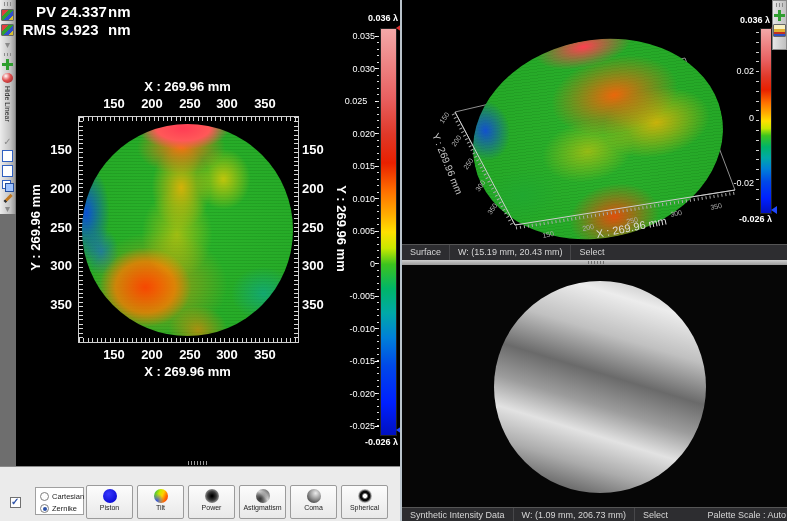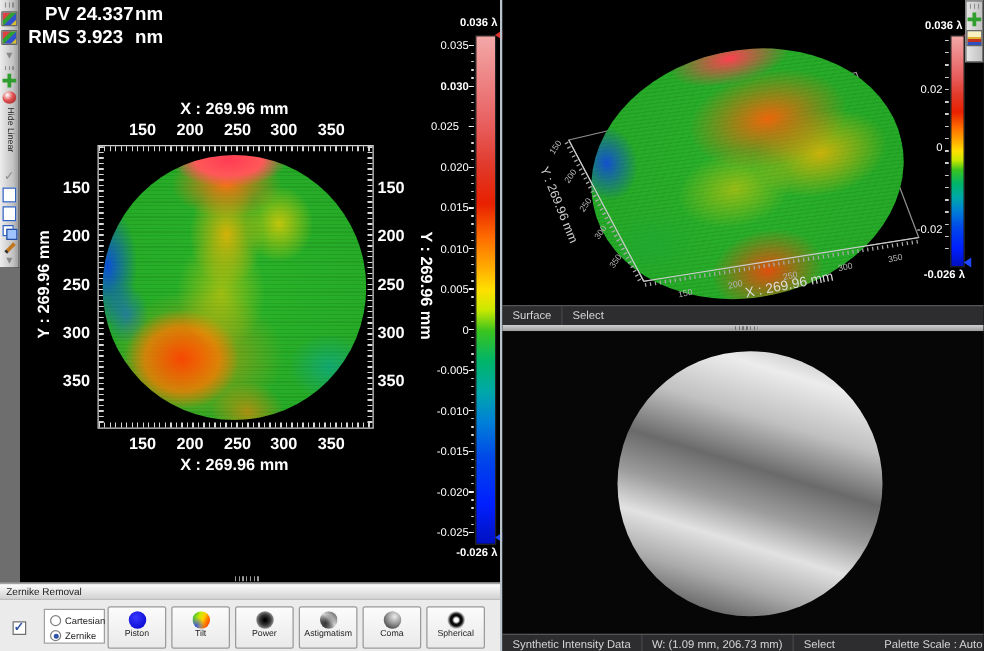--- a/index.html
+++ b/index.html
@@ -174,38 +174,37 @@
     <div class="disc2d"></div>
   </div>
 
   <div class="a cbl" style="left:340px;top:13px;width:58px;text-align:right;font-weight:bold;">0.036 λ</div>
   <div class="a cbar" style="left:380px;top:28px;width:15px;height:406px;"></div>
   <div class="a" style="left:375px;top:36px;width:4px;height:392px;background:repeating-linear-gradient(180deg,#fff 0 1px,transparent 1px 32.46px);"></div>
   <div class="a" style="left:377px;top:36px;width:2px;height:392px;background:repeating-linear-gradient(180deg,#ddd 0 1px,transparent 1px 6.49px);"></div>
   <div class="a mk mkr" style="left:396px;top:24px;"></div>
   <div class="a mk mkb" style="left:396px;top:426px;"></div>
   <div class="a cbl" style="left:337px;top:31px;width:38px;text-align:right;">0.035</div>
-  <div class="a cbl" style="left:337px;top:64px;width:38px;text-align:right;font-weight:bold;">0.030</div>
+  <div class="a cbl" style="left:337px;top:64px;width:38px;text-align:right;">0.030</div>
   <div class="a cbl" style="left:337px;top:96px;width:38px;text-align:center;">0.025</div>
   <div class="a cbl" style="left:337px;top:129px;width:38px;text-align:right;">0.020</div>
   <div class="a cbl" style="left:337px;top:161px;width:38px;text-align:right;">0.015</div>
   <div class="a cbl" style="left:337px;top:194px;width:38px;text-align:right;">0.010</div>
   <div class="a cbl" style="left:337px;top:226px;width:38px;text-align:right;">0.005</div>
   <div class="a cbl" style="left:337px;top:259px;width:38px;text-align:right;">0</div>
   <div class="a cbl" style="left:337px;top:291px;width:38px;text-align:right;">-0.005</div>
   <div class="a cbl" style="left:337px;top:324px;width:38px;text-align:right;">-0.010</div>
   <div class="a cbl" style="left:337px;top:356px;width:38px;text-align:right;">-0.015</div>
   <div class="a cbl" style="left:337px;top:389px;width:38px;text-align:right;">-0.020</div>
   <div class="a cbl" style="left:337px;top:421px;width:38px;text-align:right;">-0.025</div>
   <div class="a cbl" style="left:340px;top:437px;width:58px;text-align:right;font-weight:bold;">-0.026 λ</div>
 
   <div class="a" style="left:188px;top:461px;width:20px;height:4px;background:repeating-linear-gradient(90deg,#9a9a9a 0 1px,transparent 1px 3px);"></div>
 
   <div class="a zpanel">
-    <div class="ztitle">Zernike Removal</div>
     <div class="chk on" style="left:10px;top:30px;"></div>
     <div class="zlab" style="left:24px;top:31px;margin-left:36px;">On</div>
     <div class="rbox">
       <div class="rad" style="left:4px;top:4px;"></div>
       <div class="zlab" style="left:16px;top:4px;">Cartesian</div>
       <div class="rad sel" style="left:4px;top:16px;"></div>
       <div class="zlab" style="left:16px;top:16px;">Zernike</div>
     </div>
     <div class="zbtn" style="left:86px;">
       <div class="zic ic-piston"></div>
@@ -265,20 +264,21 @@
     <div class="a mk mkr" style="left:369px;top:24px;"></div>
     <div class="a mk mkb" style="left:369px;top:206px;"></div>
     <div class="cbl a" style="left:316px;top:66px;width:36px;text-align:right;">0.02</div>
     <div class="cbl a" style="left:316px;top:113px;width:36px;text-align:right;">0</div>
     <div class="cbl a" style="left:316px;top:178px;width:36px;text-align:right;">-0.02</div>
     <div class="cbl a" style="left:314px;top:214px;width:56px;text-align:right;font-weight:bold;">-0.026 λ</div>
   </div>
 
   <div class="a sbar" style="left:402px;top:244px;width:385px;height:16px;">
     <div class="st sec">Surface</div>
+    <div class="st sec">W: (15.19 mm, 20.43 mm)</div>
     <div class="st sec" style="border-right:none;">Select</div>
     <div class="fill"></div>
   </div>
 
   <div class="a hsplit">
     <div style="position:absolute;left:186px;top:1px;width:18px;height:3px;background:repeating-linear-gradient(90deg,#707070 0 1px,transparent 1px 3px);"></div>
   </div>
 
   <div class="a pint">
     <div class="fringe"></div>

